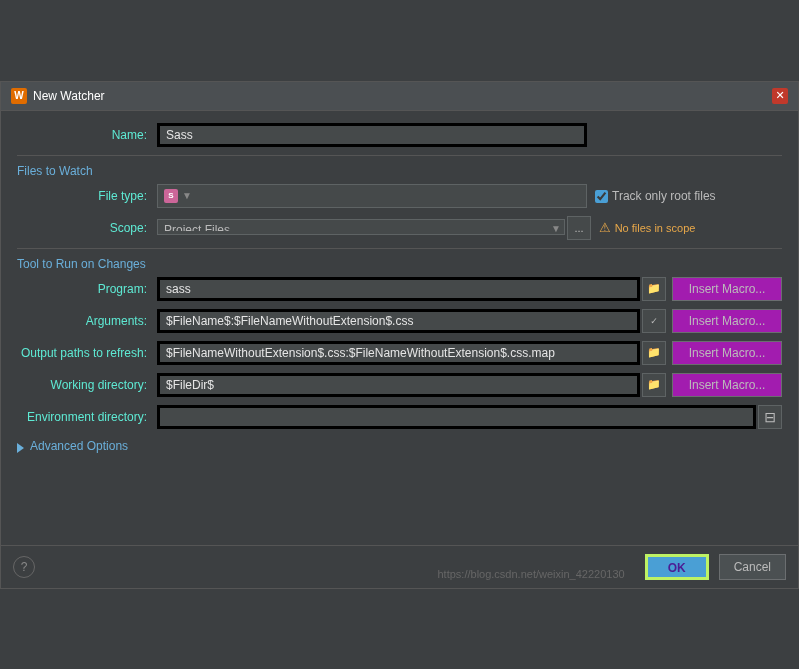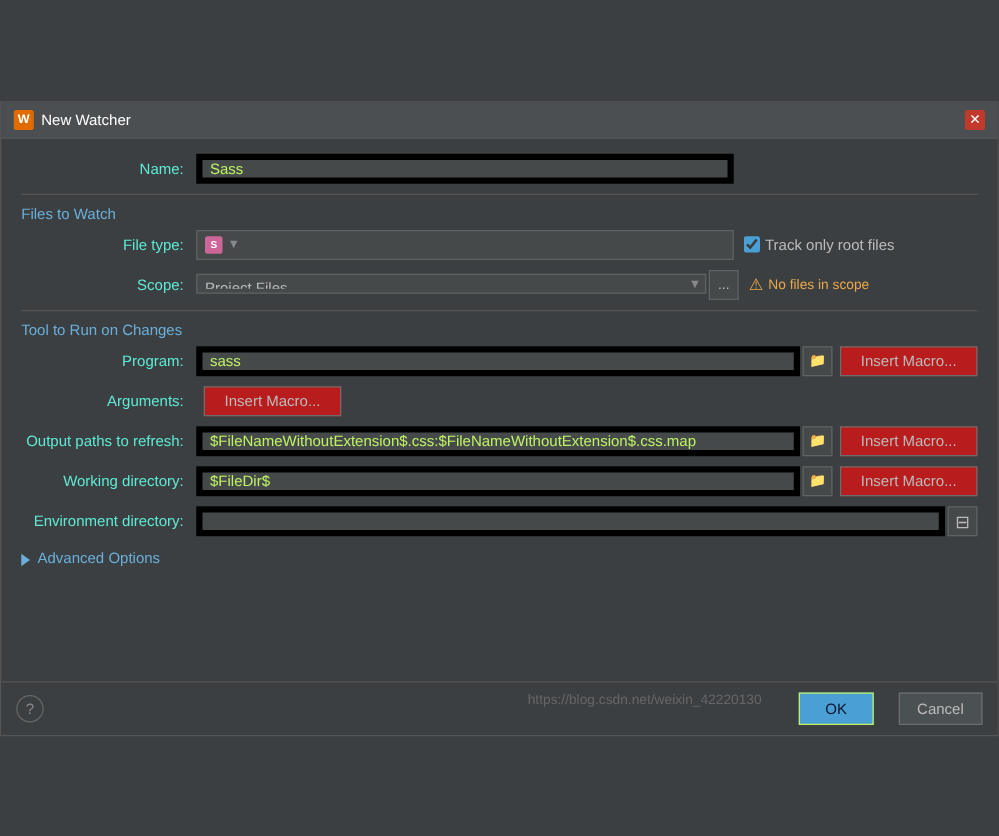--- a/index.html
+++ b/index.html
@@ -76,22 +76,22 @@
       min-width: 140px;
       text-align: right;
       padding-right: 10px;
       font-size: 12px;
     }
     .field-label.underlined {
       text-decoration-style: dotted;
     }
     .text-input {
       background: #45494a;
-      border: 5px solid #000000;
-      color: #bef264;
+      border: 3px solid #000000;
+      color: #e5e5e5;
       padding: 3px 6px;
       font-size: 12px;
       flex: 1;
       height: 24px;
       outline: none;
     }
     .select-wrapper {
       position: relative;
       flex: 1;
     }
@@ -138,35 +138,35 @@
       width: 24px;
       height: 24px;
       display: flex;
       align-items: center;
       justify-content: center;
       cursor: pointer;
       font-size: 11px;
       flex-shrink: 0;
     }
     .insert-macro-btn {
-      background: #b91c1c;
+      background: #a21caf;
       border: 1px solid #6b6e70;
       color: #bbbbbb;
       padding: 3px 10px;
       font-size: 12px;
       height: 24px;
       cursor: pointer;
       margin-left: 6px;
       white-space: nowrap;
       flex-shrink: 0;
       min-width: 110px;
     }
     .checkbox-wrapper {
       display: flex;
-      align-items: center;
+      align-items: flex-end;
       gap: 4px;
       margin-left: 8px;
     }
     .checkbox-wrapper input[type="checkbox"] {
       accent-color: #4a9fd5;
     }
     .checkbox-label {
       color: #bbbbbb;
       font-size: 12px;
     }
@@ -251,36 +251,37 @@
       height: 22px;
       border-radius: 50%;
       cursor: pointer;
       font-size: 12px;
       display: flex;
       align-items: center;
       justify-content: center;
     }
     .footer-right {
       display: flex;
-      align-items: flex-start;
-      gap: 20px;
+      align-items: flex-end;
+      gap: 10px;
     }
     .url-text {
       color: #666;
       font-size: 11px;
       margin-right: 10px;
     }
     .ok-btn {
       background: #4a9fd5;
-      border: 1px solid #bef264;
-      color: #0f172a;
+      border: 3px solid #bef264;
+      color: #4c1d95;
       padding: 4px 20px;
       font-size: 12px;
       cursor: pointer;
       height: 26px;
+      font-weight: bold;
     }
     .cancel-btn {
       background: #4b5052;
       border: 1px solid #6b6e70;
       color: #bbbbbb;
       padding: 4px 14px;
       font-size: 12px;
       cursor: pointer;
       height: 26px;
     }
@@ -383,20 +384,24 @@
       <span class="field-label underlined">Program:</span>
       <div class="input-with-browse">
         <input class="text-input" type="text" value="sass" style="">
         <button class="browse-btn">📁</button>
       </div>
       <button class="insert-macro-btn">Insert Macro...</button>
     </div>
 
     <div class="field-row">
       <span class="field-label underlined">Arguments:</span>
+      <div class="input-with-browse">
+        <input class="text-input" type="text" value="$FileName$:$FileNameWithoutExtension$.css" style="">
+        <button class="browse-btn" style="font-size:9px;">✓</button>
+      </div>
       <button class="insert-macro-btn">Insert Macro...</button>
     </div>
 
     <div class="field-row">
       <span class="field-label underlined">Output paths to refresh:</span>
       <div class="input-with-browse">
         <input class="text-input" type="text" value="$FileNameWithoutExtension$.css:$FileNameWithoutExtension$.css.map" style="">
         <button class="browse-btn">📁</button>
       </div>
       <button class="insert-macro-btn">Insert Macro...</button>

